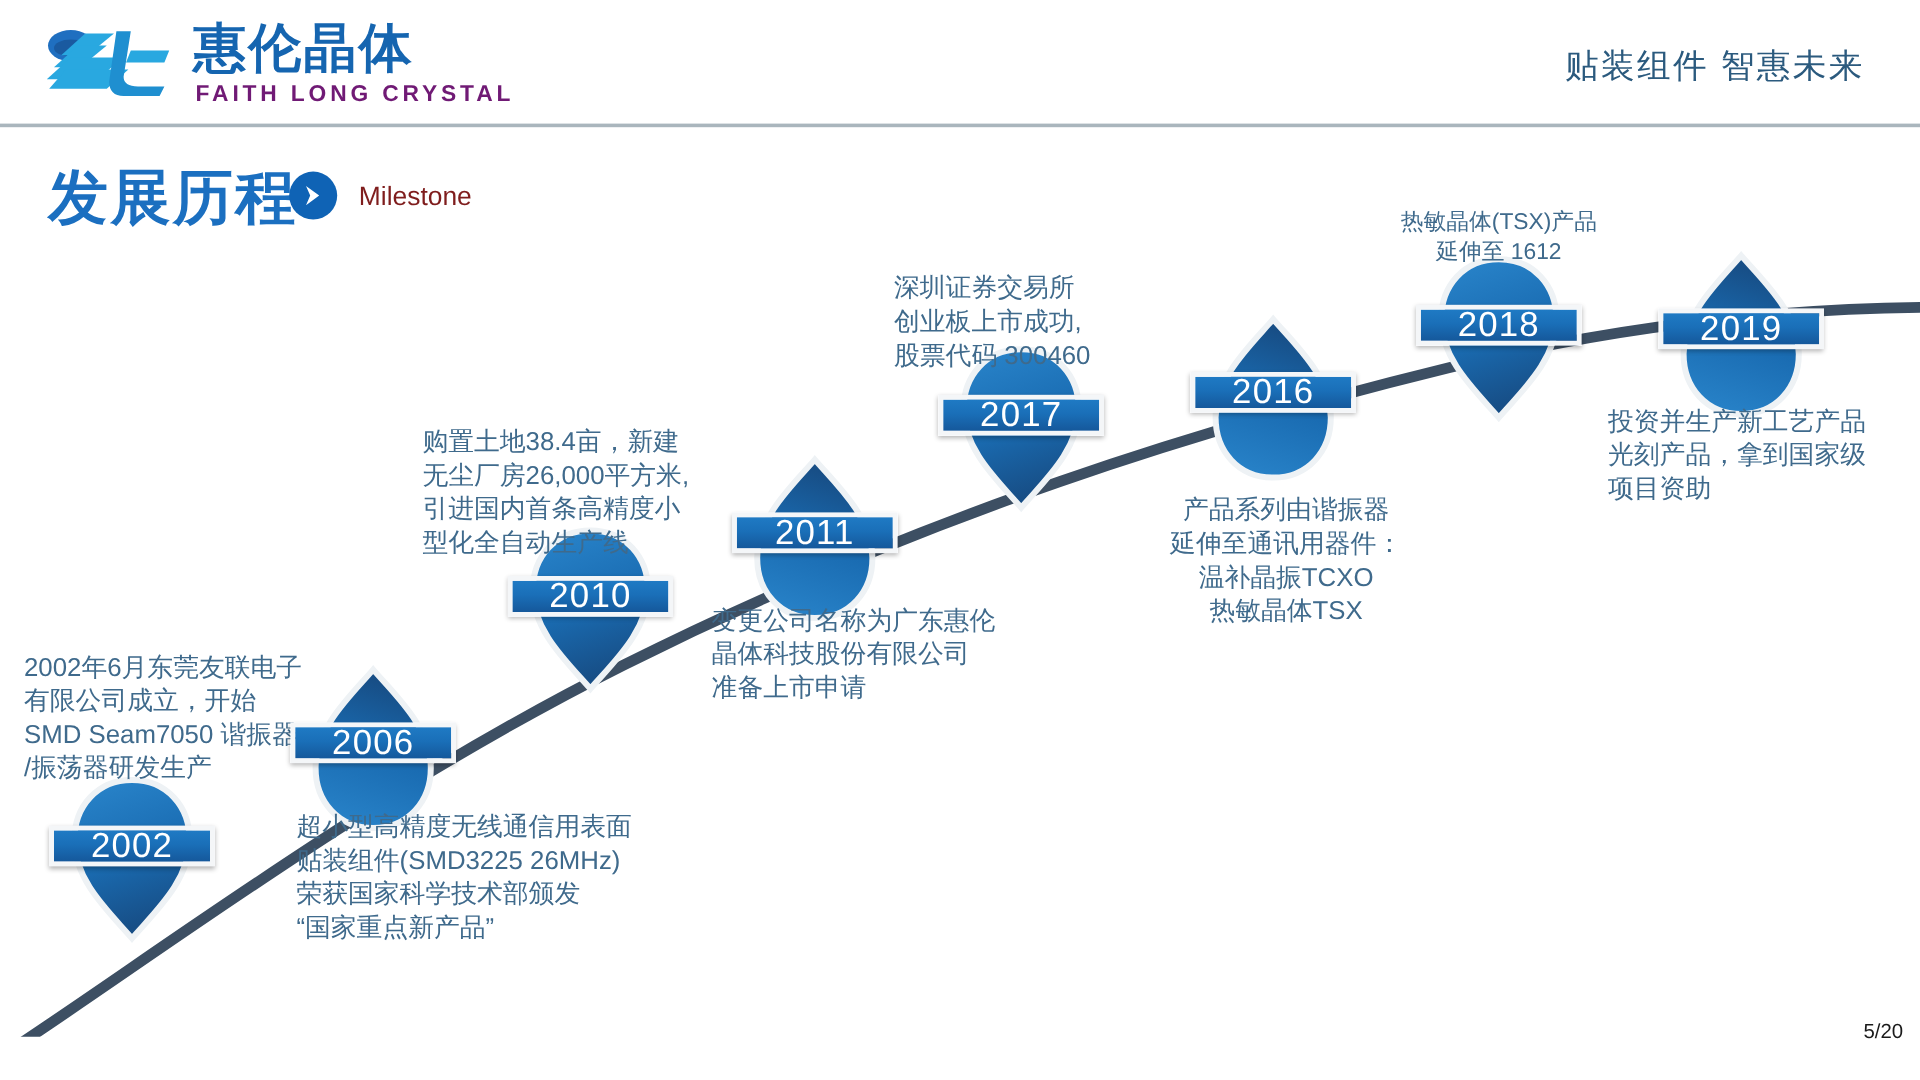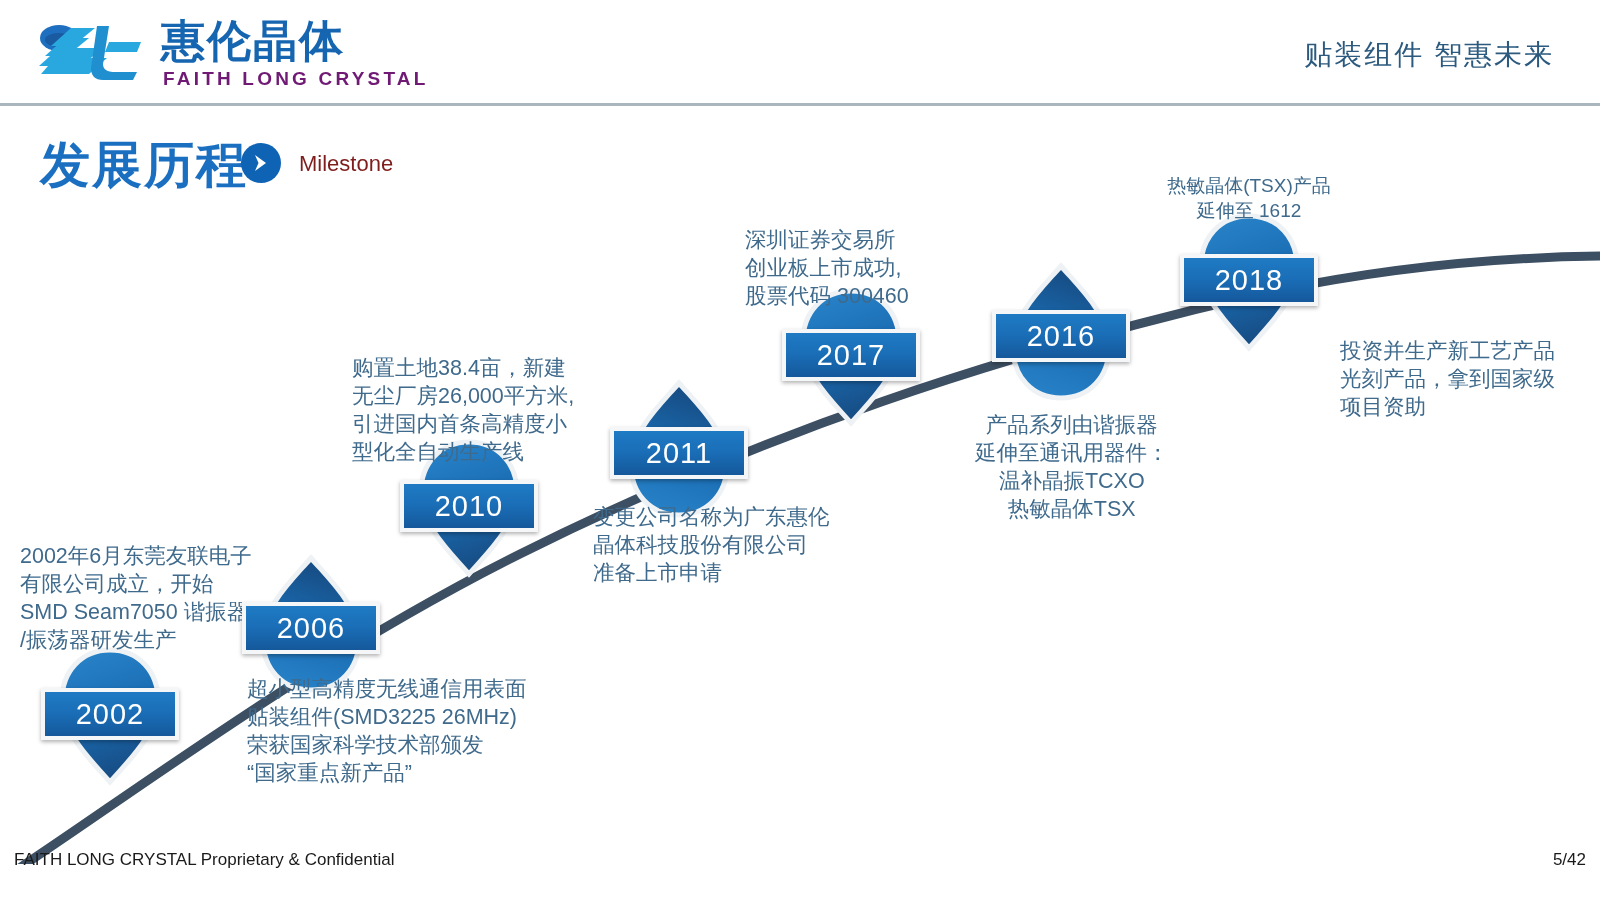--- a/index.html
+++ b/index.html
@@ -33,21 +33,21 @@
   .title-en{position:absolute;left:299px;top:151px;font-size:22px;color:#7f1d1d;
             white-space:nowrap;}
 
   
   .curve{position:absolute;left:0;top:104px;width:1600px;height:760px;}
 
   
   .marker{position:absolute;width:118px;height:148px;}
   .marker svg{position:absolute;left:0;top:0;}
   .marker .band{
-    position:absolute;left:-10px;width:138px;height:52px;
+    position:absolute;left:-10px;width:138px;height:34px;
     background:linear-gradient(180deg,#1f7ac4 0%,#1a6fb8 45%,#15589b 100%);
     border:4px solid #f4f6f8;
     box-sizing:border-box;
     box-shadow:0 2px 4px rgba(0,0,0,.30);
     display:flex;align-items:center;justify-content:center;
   }
   .marker .band span{color:#ffffff;font-size:29px;letter-spacing:1px;line-height:1;}
   .marker.down .band{top:46px;}
   .marker.up   .band{top:52px;}
 
@@ -133,21 +133,21 @@
     </svg>
     <div class="band">
       <span>2006</span>
     </div>
   </div>
   <div class="cap" style="left:247px;top:676px;">超小型高精度无线通信用表面
 贴装组件(SMD3225 26MHz)
 荣获国家科学技术部颁发
 “国家重点新产品”</div>
 
-  <div class="marker down" style="left:410px;top:434px;">
+  <div class="marker down" style="left:433px;top:434px;">
     <svg width="118" height="148" viewBox="0 0 118 148">
       <defs>
         <linearGradient id="g2010" x1="0" y1="0" x2="0.25" y2="1">
           <stop offset="0%" stop-color="#2a86cc"></stop>
             <stop offset="55%" stop-color="#1a6cb2"></stop>
             <stop offset="100%" stop-color="#174e86"></stop>
         </linearGradient>
       </defs>
       <path d="M59 8 C88 8 107 30 107 58 C107 92 78 118 59 140 C40 118 11 92 11 58 C11 30 30 8 59 8 Z" fill="url(#g2010)" stroke="#eef2f5" stroke-width="5"></path>
     </svg>
@@ -229,20 +229,34 @@
       </defs>
       <path d="M59 8 C88 8 107 30 107 58 C107 92 78 118 59 140 C40 118 11 92 11 58 C11 30 30 8 59 8 Z" fill="url(#g2018)" stroke="#eef2f5" stroke-width="5"></path>
     </svg>
     <div class="band">
       <span>2018</span>
     </div>
   </div>
   <div class="cap center small" style="left:1149px;top:174px;width:200px;">热敏晶体(TSX)产品
 延伸至 1612</div>
 
+  <div class="marker up" style="left:1392px;top:205px;">
+    <svg width="118" height="148" viewBox="0 0 118 148">
+      <defs>
+        <linearGradient id="g2019" x1="0" y1="1" x2="0.25" y2="0">
+          <stop offset="0%" stop-color="#2a86cc"></stop>
+            <stop offset="55%" stop-color="#1a6cb2"></stop>
+            <stop offset="100%" stop-color="#174e86"></stop>
+        </linearGradient>
+      </defs>
+      <path d="M59 140 C88 140 107 118 107 90 C107 56 78 30 59 8 C40 30 11 56 11 90 C11 118 30 140 59 140 Z" fill="url(#g2019)" stroke="#eef2f5" stroke-width="5"></path>
+    </svg>
+    <div class="band">
+      <span>2019</span>
+    </div>
+  </div>
   <div class="cap" style="left:1340px;top:338px;">投资并生产新工艺产品
 光刻产品，拿到国家级
 项目资助</div>
 
-  <div class="footer-left">FAITH LONG CRYSTAL Proprietary &amp; Confidential</div>
-  <div class="footer-right">5/42</div>
+  <div class="footer-right">5/20</div>
 
 </div>
 
 </body></html>

